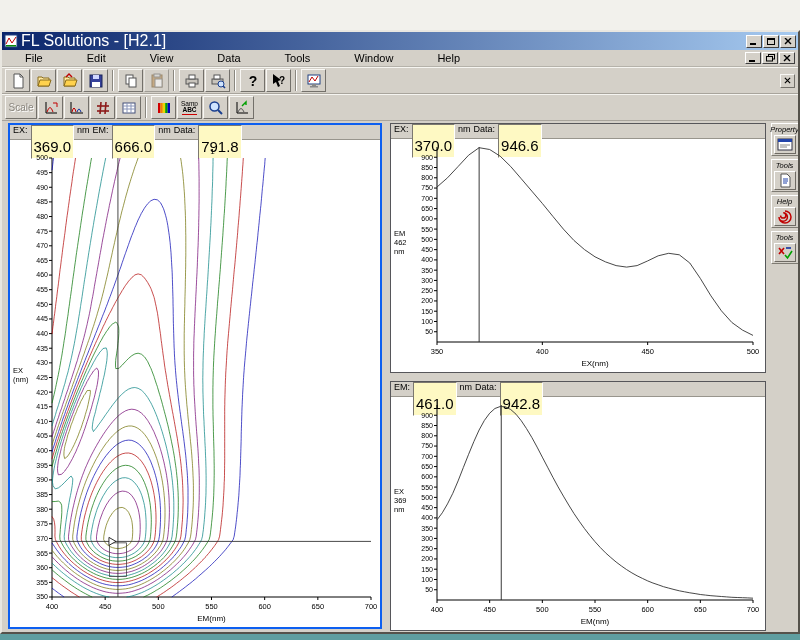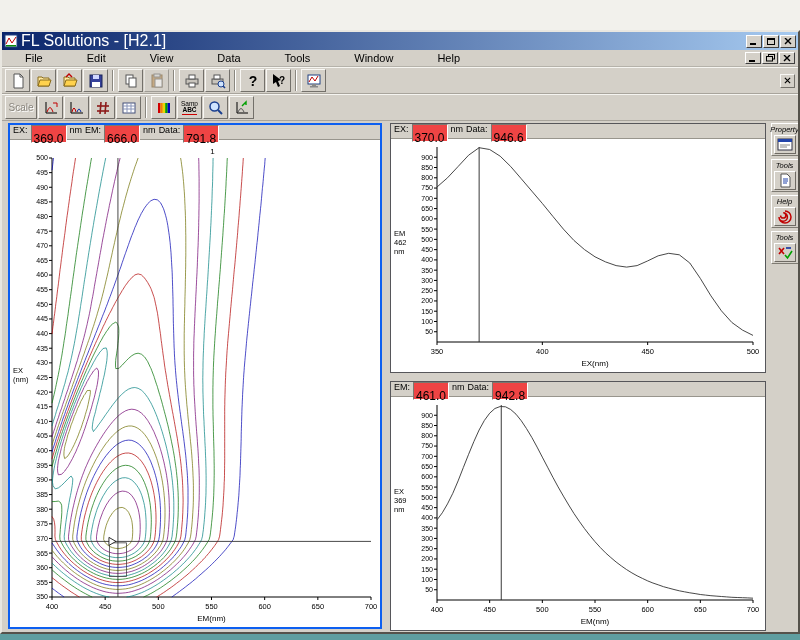--- a/index.html
+++ b/index.html
@@ -25,22 +25,22 @@
   .tb.wide{width:32px;font-size:10px;color:#8a867e;text-shadow:1px 1px 0 #fff}
   .tb.samp{flex-direction:column;line-height:1;font-size:6.5px}
   .tb.samp .l2{font-weight:bold;border-bottom:1px solid #c00}
   .sep{width:2px;height:21px;border-left:1px solid #8a877f;border-right:1px solid #fff;margin:0 3px}
   .client{flex:1;position:relative;background:#d4d0c8;overflow:hidden}
   .panel{position:absolute;background:#d4d0c8}
   .panel.active{border:2px solid #0d5ff0}
   .panel.plain{border:1px solid #56565a}
   .phead{height:15px;display:flex;align-items:flex-start;gap:3px;padding:0 3px;font-size:9px;background:#d4d0c8;
          border-bottom:1px solid #98958d;white-space:nowrap}
-  .pval{background:#ef4444;border:1px solid;border-color:#7b7870 #fff #fff #7b7870;padding:8px 2px;min-width:30px;
-        height:12px;line-height:10px;font-size:12px}
+  .pval{background:#fef9c3;border:1px solid;border-color:#7b7870 #fff #fff #7b7870;padding:16px 2px;min-width:30px;
+        height:12px;line-height:10px;font-size:15px}
   .pbody{background:#fff;width:100%;height:calc(100% - 15px)}
   .pbody svg{display:block}
   svg text{font-family:"Liberation Sans",sans-serif;fill:#000}
   .side{position:absolute;left:768px;top:2px;width:29px;display:flex;flex-direction:column;align-items:center;gap:3px}
   .side-group{width:28px;border:1px solid;border-color:#fff #7e7b73 #7e7b73 #fff;background:#d4d0c8;
               display:flex;flex-direction:column;align-items:center;padding:1px 0}
   .side-label{font-size:7.5px;font-style:italic}
   .side-icon-btn{width:22px;height:19px;background:#d4d0c8;border:1px solid;border-color:#fff #6e6a63 #6e6a63 #fff;
                  display:flex;align-items:center;justify-content:center;padding:0;margin-top:1px}
   .appicon{width:14px;height:14px;flex:0 0 auto}

